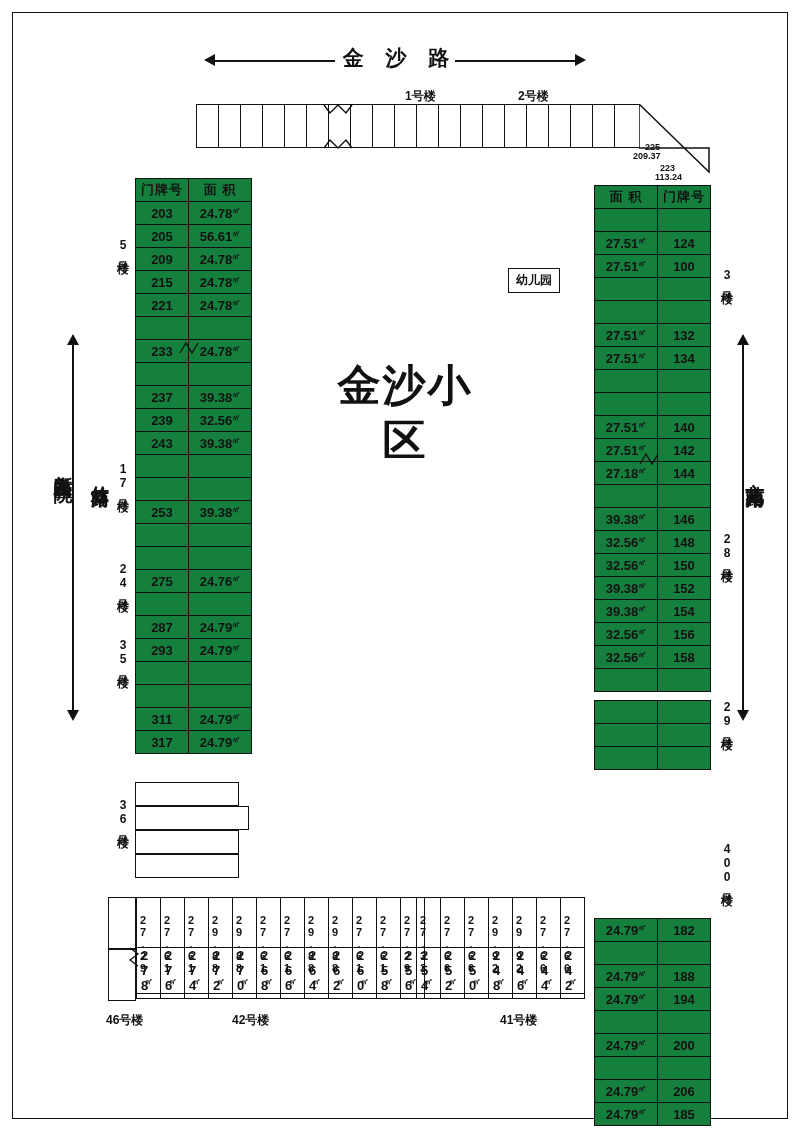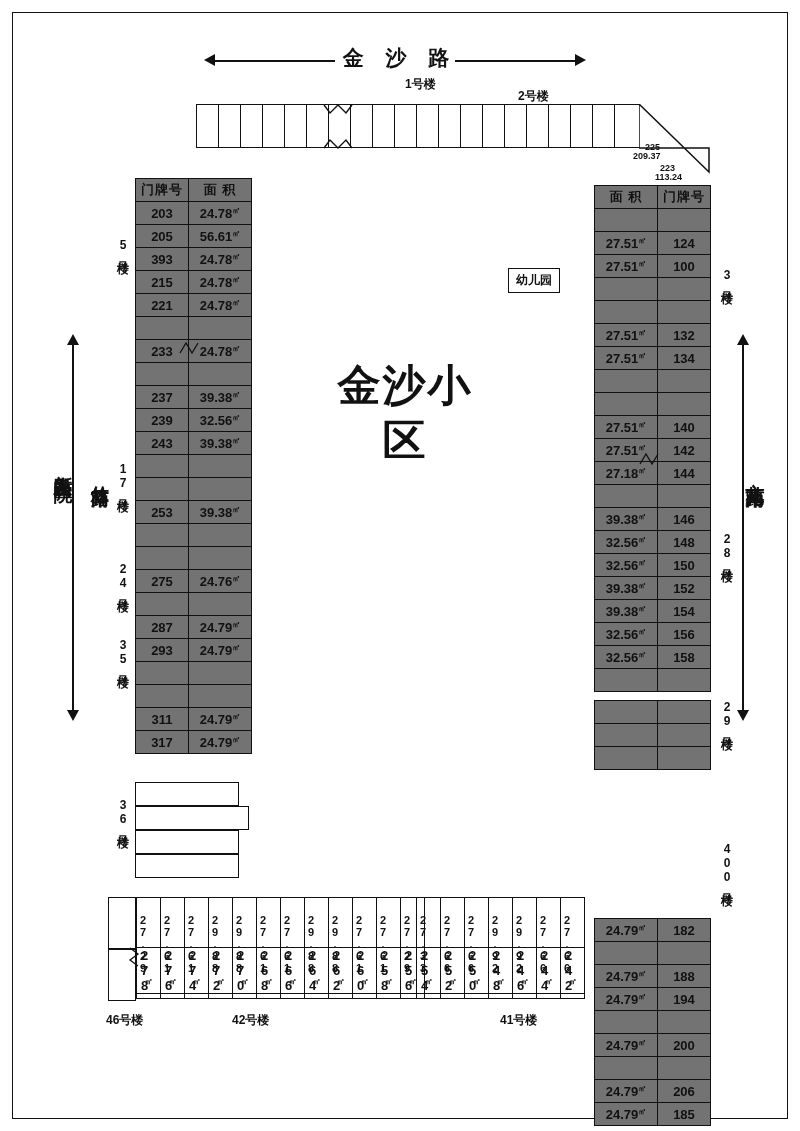--- a/index.html
+++ b/index.html
@@ -21,21 +21,21 @@
   .ar-u{border-left:6px solid transparent;border-right:6px solid transparent;border-bottom:11px solid #111;position:absolute;width:0;height:0;}
   .ar-d{border-left:6px solid transparent;border-right:6px solid transparent;border-top:11px solid #111;position:absolute;width:0;height:0;}
 
   
   #top-strip{position:absolute;left:196px;top:104px;width:444px;height:44px;border:1.5px solid #111;box-sizing:border-box;background:#fff;}
   #top-strip .cell{position:absolute;top:0;bottom:0;border-right:1.5px solid #111;box-sizing:border-box;}
   #top-corner{position:absolute;left:639px;top:104px;width:72px;height:70px;}
   .bigtitle{position:absolute;left:330px;top:358px;width:150px;text-align:center;font-size:43px;font-weight:bold;line-height:1.28;letter-spacing:2px;}
 
   
-  table.tbl{position:absolute;border-collapse:collapse;background:#737373;}
+  table.tbl{position:absolute;border-collapse:collapse;background:#15803d;}
   table.tbl td{border:1.2px solid #111;height:22px;padding:0;text-align:center;font-size:13px;font-weight:bold;white-space:nowrap;}
   table.tbl td.hd{font-size:13px;letter-spacing:1px;}
   .sup{font-size:8px;vertical-align:super;font-weight:bold;}
   .num{width:52px;}
   .area{width:62px;}
 
   
   #kinder{position:absolute;left:508px;top:268px;border:1.2px solid #111;padding:3px 7px;font-size:12px;font-weight:bold;background:#fff;}
 
   
@@ -57,21 +57,21 @@
 
 <div id="page">
   <div class="frame"></div>
 
   <div class="lbl center" id="road-top">金 沙 路</div>
   <div class="arrowline" style="left:215px;top:60px;width:120px;"></div>
   <div class="ar-l" style="left:204px;top:54px;"></div>
   <div class="arrowline" style="left:455px;top:60px;width:120px;"></div>
   <div class="ar-r" style="left:575px;top:54px;"></div>
 
-  <div class="lbl" style="left:405px;top:76px;font-size:12px;">1号楼</div>
+  <div class="lbl" style="left:405px;top:88px;font-size:12px;">1号楼</div>
   <div class="lbl" style="left:518px;top:88px;font-size:12px;">2号楼</div>
 
   <div id="top-strip">
     <div class="cell" style="left:0;width:22px;"></div>
     <div class="cell" style="left:22px;width:22px;"></div>
     <div class="cell" style="left:44px;width:22px;"></div>
     <div class="cell" style="left:66px;width:22px;"></div>
     <div class="cell" style="left:88px;width:22px;"></div>
     <div class="cell" style="left:110px;width:22px;"></div>
     <div class="cell" style="left:132px;width:22px;"></div>
@@ -115,21 +115,21 @@
         </tr>
         <tr>
           <td class="num">203</td>
           <td class="area">24.78<span class="sup">㎡</span></td>
         </tr>
         <tr>
           <td class="num">205</td>
           <td class="area">56.61<span class="sup">㎡</span></td>
         </tr>
         <tr>
-          <td class="num">393</td>
+          <td class="num">209</td>
           <td class="area">24.78<span class="sup">㎡</span></td>
         </tr>
         <tr>
           <td class="num">215</td>
           <td class="area">24.78<span class="sup">㎡</span></td>
         </tr>
         <tr>
           <td class="num">221</td>
           <td class="area">24.78<span class="sup">㎡</span></td>
         </tr>

